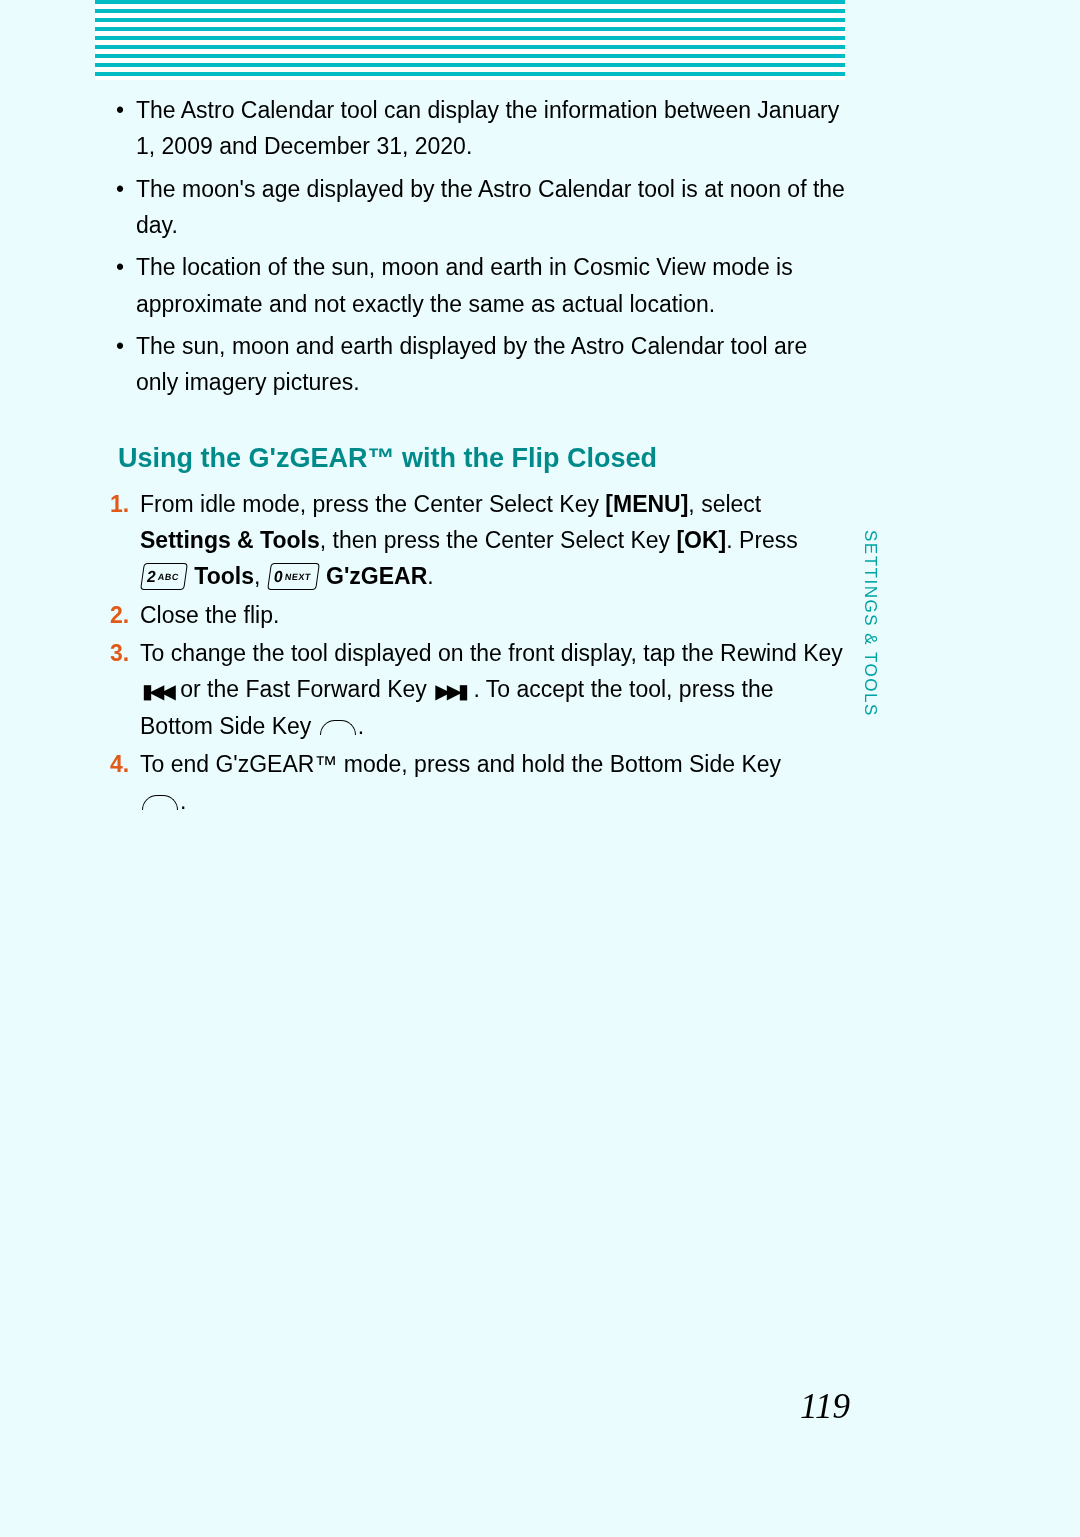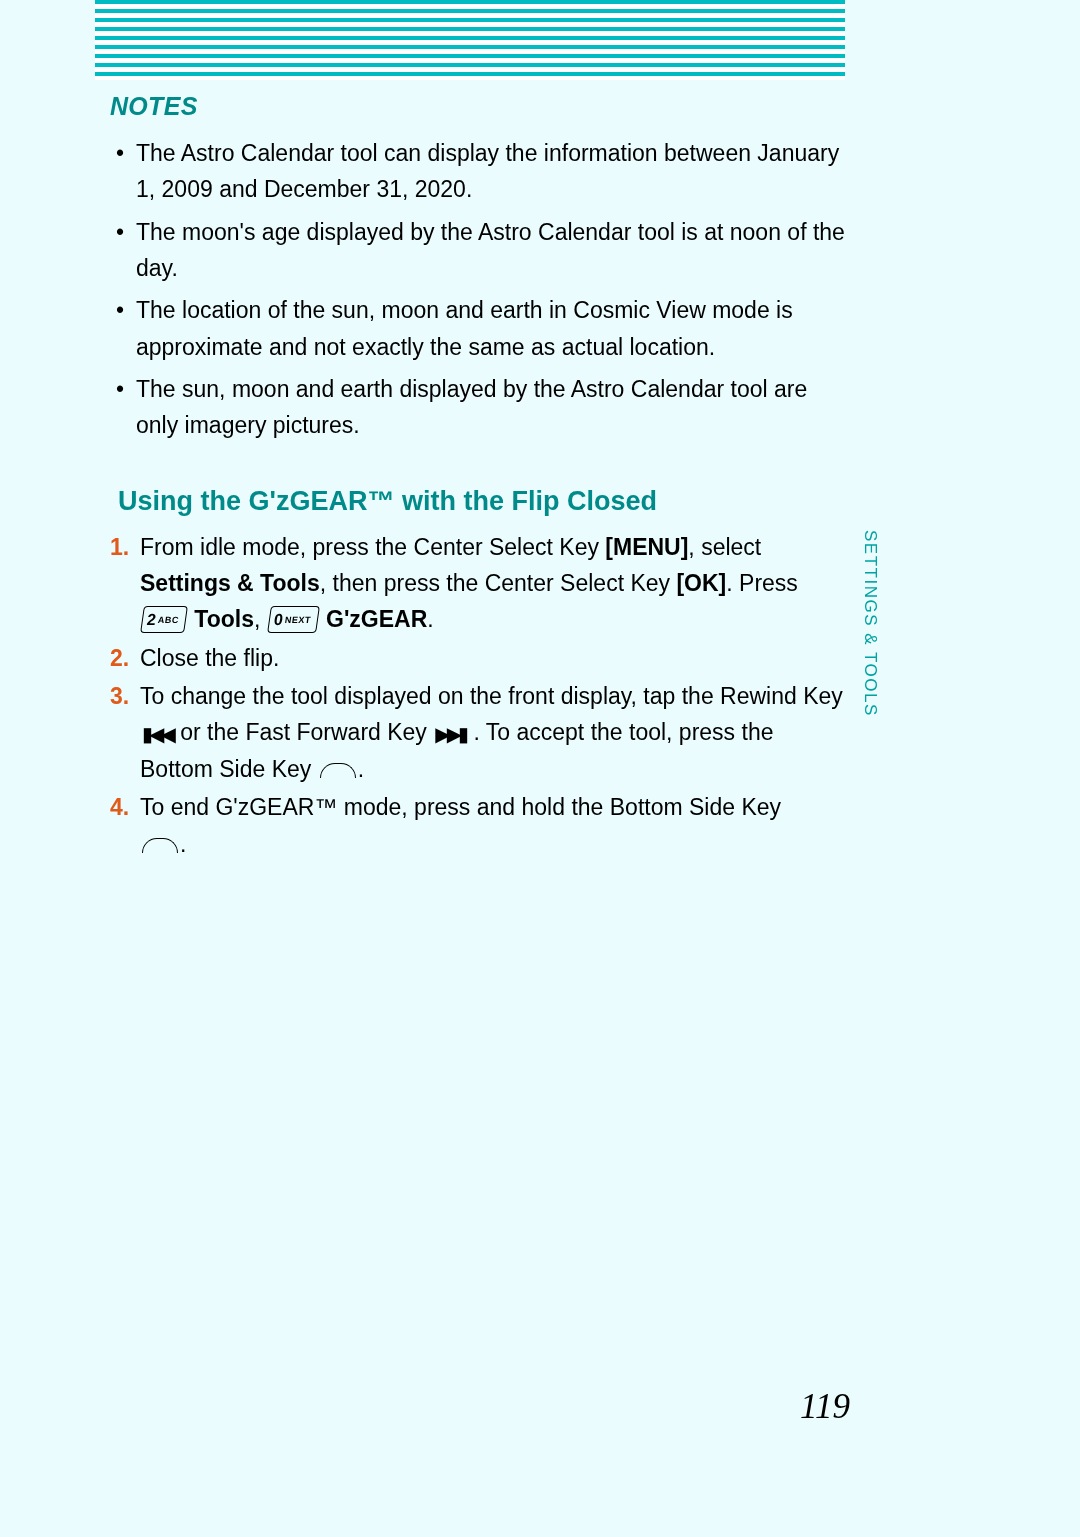--- a/index.html
+++ b/index.html
@@ -156,21 +156,20 @@
 </style>
 </head>
 <body>
 
 <div class="page">
 
   <div class="top-stripes"></div>
 
   <div class="content">
 
-    <div class="notes-heading">NOTES</div>
 
     <ul class="notes">
       <li>The Astro Calendar tool can display the information between January 1, 2009 and December 31, 2020.</li>
       <li>The moon's age displayed by the Astro Calendar tool is at noon of the day.</li>
       <li>The location of the sun, moon and earth in Cosmic View mode is approximate and not exactly the same as actual location.</li>
       <li>The sun, moon and earth displayed by the Astro Calendar tool are only imagery pictures.</li>
     </ul>
 
     <div class="section-heading">Using the G'zGEAR™ with the Flip Closed</div>
 

